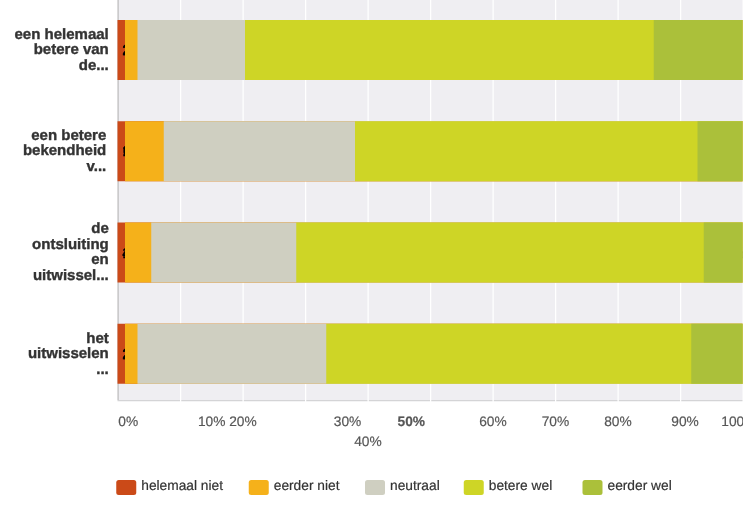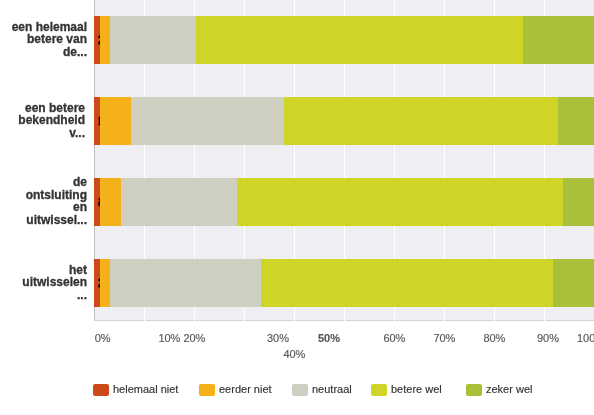--- a/index.html
+++ b/index.html
@@ -127,16 +127,16 @@
       <div class="legend-item" style="left: 292px;">
         <div class="legend-swatch" style="background: rgb(207, 207, 193);"></div>
         <div class="legend-text">neutraal</div>
       </div>
       <div class="legend-item" style="left: 371px;">
         <div class="legend-swatch" style="background: rgb(206, 213, 38);"></div>
         <div class="legend-text">betere wel</div>
       </div>
       <div class="legend-item" style="left: 466px;">
         <div class="legend-swatch" style="background: rgb(171, 192, 58);"></div>
-        <div class="legend-text">zeker wel</div>
+        <div class="legend-text">eerder wel</div>
       </div>
     </div>
 </div>
 
 </body></html>

